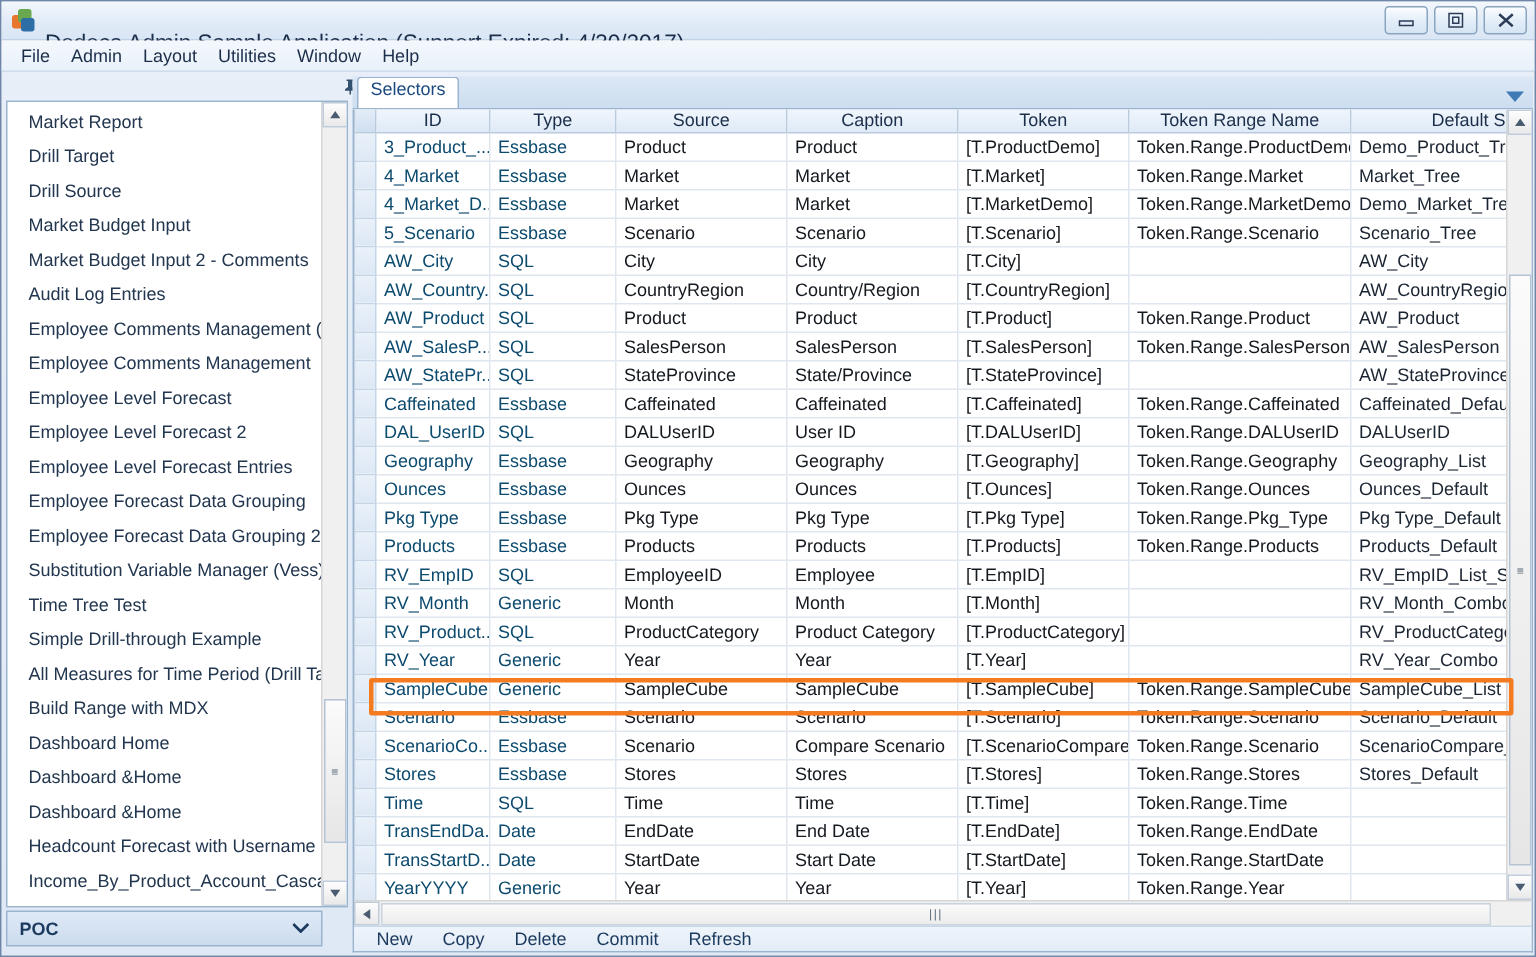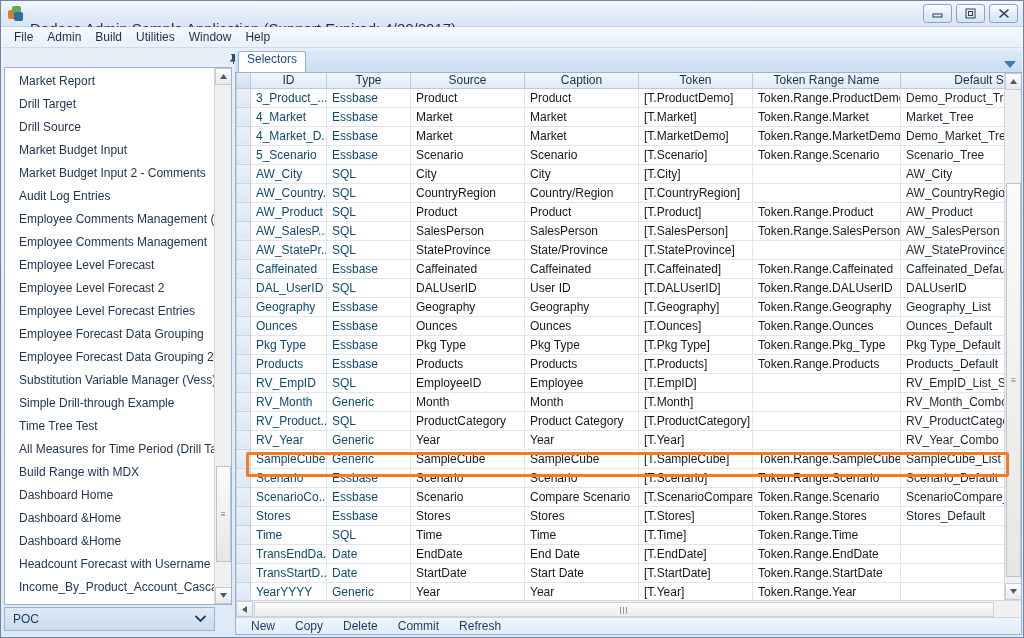--- a/index.html
+++ b/index.html
@@ -119,21 +119,21 @@
   }
   #poc-bar {
     position: absolute; left: 0; top: 556px;
     width: 211px; height: 24px;
     background: linear-gradient(180deg,#dfe9f6,#cbdcee);
     border: 1px solid #9ab4d0;
     display: flex; align-items: center;
     padding: 0 8px;
   }
   #poc-label {
-    font-size: 12px; font-weight: normal; color: #1c3a5e; flex: 1;
+    font-size: 12px; font-weight: bold; color: #1c3a5e; flex: 1;
   }
   .chevron-dn { font-size: 9px; color: #1c3a5e; }
 
   
   #main-area {
     position: absolute; left: 234px; top: 50px;
     width: 787px; height: 584px;
     display: flex; flex-direction: column;
   }
   #tab-strip {
@@ -305,21 +305,21 @@
         <svg width="12" height="11" viewBox="0 0 12 11">
             <path d="M1.5 1.5 L10.5 9.5 M10.5 1.5 L1.5 9.5" stroke="#2b3d57" stroke-width="1.6" fill="none"></path>
           </svg>
       </div>
     </div>
   </div>
 
   <div id="menu-bar">
     <div class="menu-item">File</div>
     <div class="menu-item">Admin</div>
-    <div class="menu-item">Build</div>
+    <div class="menu-item">Layout</div>
     <div class="menu-item">Utilities</div>
     <div class="menu-item">Window</div>
     <div class="menu-item">Help</div>
   </div>
 
   <div id="left-panel">
     <div id="left-panel-header">
       <div class="panel-hdr-icon">
         <svg width="11" height="11" viewBox="0 0 11 11">
             <path d="M3 1h5v1H7v4l2 1.5v1H6v3H5v-3H2v-1L4 6V2H3z" fill="#33506e"></path>
@@ -341,22 +341,22 @@
           <div class="tree-item">Market Budget Input 2 - Comments</div>
           <div class="tree-item">Audit Log Entries</div>
           <div class="tree-item">Employee Comments Management  (E...</div>
           <div class="tree-item">Employee Comments Management</div>
           <div class="tree-item">Employee Level Forecast</div>
           <div class="tree-item">Employee Level Forecast 2</div>
           <div class="tree-item">Employee Level Forecast Entries</div>
           <div class="tree-item">Employee Forecast Data Grouping</div>
           <div class="tree-item">Employee Forecast Data Grouping 2</div>
           <div class="tree-item">Substitution Variable Manager (Vess)</div>
+          <div class="tree-item">Time Tree Test</div>
           <div class="tree-item">Simple Drill-through Example</div>
-          <div class="tree-item">Time Tree Test</div>
           <div class="tree-item">All Measures for Time Period (Drill Tar...</div>
           <div class="tree-item">Build Range with MDX</div>
           <div class="tree-item">Dashboard Home</div>
           <div class="tree-item">Dashboard &amp;Home</div>
           <div class="tree-item">Dashboard &amp;Home</div>
           <div class="tree-item">Headcount Forecast with Username</div>
           <div class="tree-item">Income_By_Product_Account_Cascade</div>
           <div class="tree-item">Dynamic Comment Calendar</div>
         </div>
       <div id="tree-scroll">

